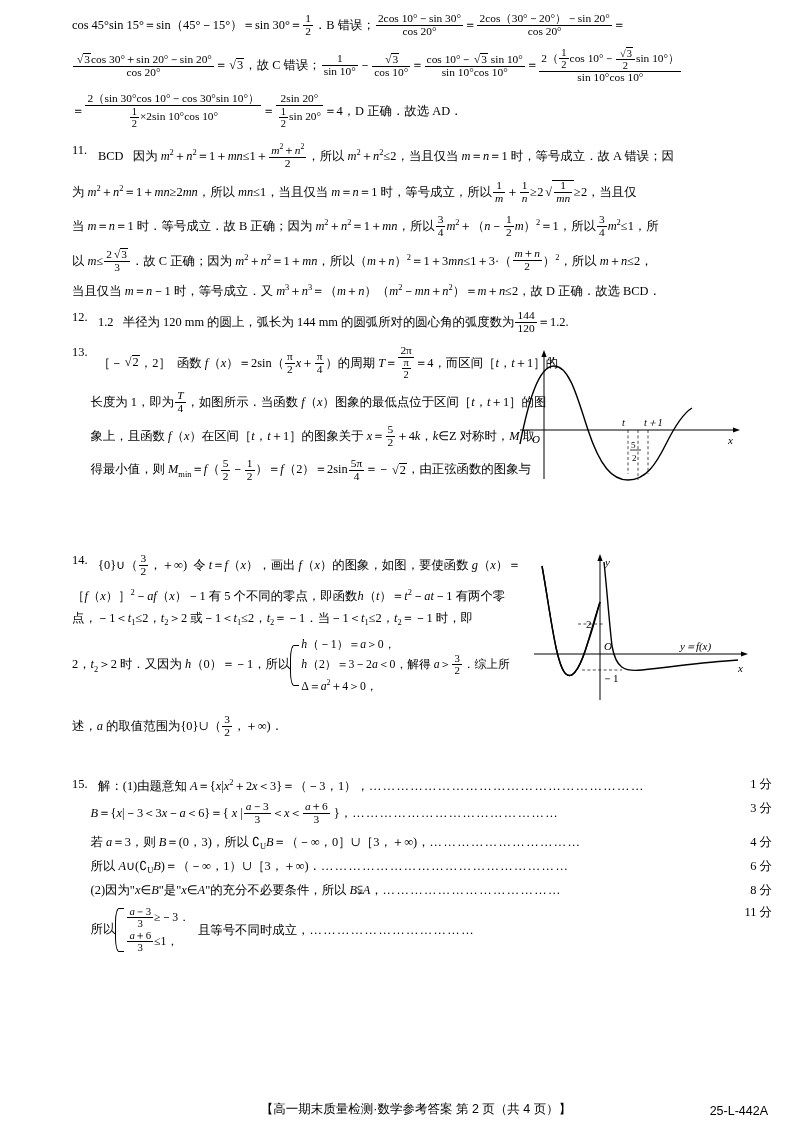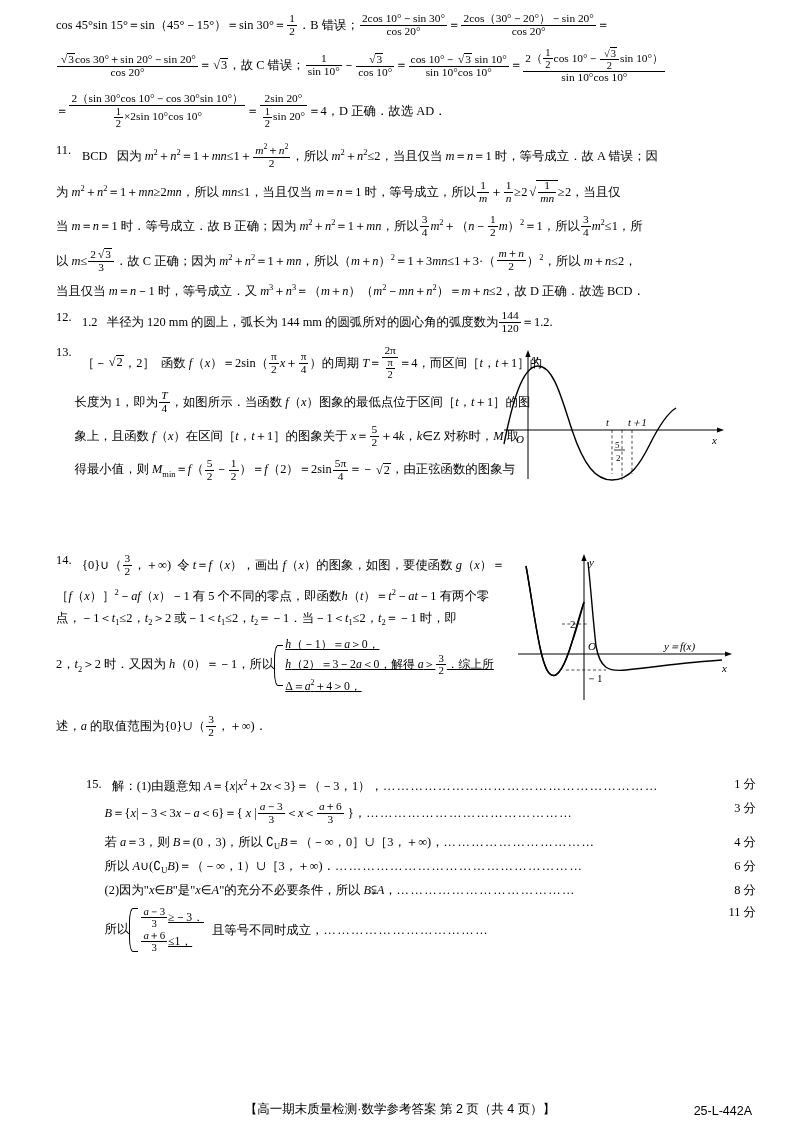--- a/index.html
+++ b/index.html
@@ -6,21 +6,21 @@
   body {
     width:800px; height:1136px;
     background:#ffffff;
     font-family:"Liberation Serif", serif;
     color:#000;
     position:relative;
     overflow:hidden;
   }
   .page {
     position:absolute;
-    left:0; top:0;
+    left:16px; top:0;
     width:632px; height:1136px;
   }
   .content {
     position:absolute;
     left:56px; top:14px;
     width:700px;
   }
   .block { position:relative; margin-bottom:2px; }
   .line {
     display:block;
@@ -98,21 +98,21 @@
     border-bottom:1.3px solid #000;
     border-radius:4px 0 0 4px/ 14px 0 0 14px;
     margin-right:2px;
   }
   .stack {
     display:inline-block;
     vertical-align:middle;
     line-height:1.45;
     font-size:0.95em;
   }
-  .stack > span { display:block; white-space:nowrap;text-decoration:underline; }
+  .stack > span { display:block; white-space:nowrap; }
 </style>
 </head>
 <body>
 
 <div class="page">
 <div class="content">
 
   <div class="block">
     <div class="line ln">
       cos 45°sin 15°＝sin（45°－15°）＝sin 30°＝<span class="frac"><span class="n">1</span><span class="d">2</span></span>．B 错误；<span class="frac"><span class="n">2cos 10°－sin 30°</span><span class="d">cos 20°</span></span>＝<span class="frac"><span class="n">2cos（30°－20°）－sin 20°</span><span class="d">cos 20°</span></span>＝
@@ -216,21 +216,21 @@
       <line x1="66" y1="74" x2="92" y2="74" stroke="#000" stroke-width="0.7" stroke-dasharray="3,2.4"></line>
       <text x="93" y="16" font-family="Liberation Serif, serif" font-size="11" font-style="italic">y</text>
       <text x="226" y="122" font-family="Liberation Serif, serif" font-size="11" font-style="italic">x</text>
       <text x="92" y="100" font-family="Liberation Serif, serif" font-size="11" font-style="italic">O</text>
       <text x="74" y="78" font-family="Liberation Serif, serif" font-size="11">2</text>
       <text x="90" y="132" font-family="Liberation Serif, serif" font-size="11">－1</text>
       <text x="168" y="100" font-family="Liberation Serif, serif" font-size="11" font-style="italic">y＝f(x)</text>
     </svg>
   </div>
 
-  <div class="block" style="margin-top:-8px;margin-left:30px;">
+  <div class="block" style="margin-top:-8px;">
     <div class="line ln" style="position:relative;">
       <span class="num">15.</span>解：(1)由题意知 <i>A</i>＝{<i>x</i>|<i>x</i><sup>2</sup>＋2<i>x</i>＜3}＝（－3，1），<span class="dots">……………………………………………………</span><span class="rightscore">1 分</span>
     </div>
     <div class="line ln" style="position:relative;">
       &nbsp;&nbsp;&nbsp;&nbsp;&nbsp;&nbsp;<i>B</i>＝{<i>x</i>|－3＜3<i>x</i>－<i>a</i>＜6}＝{ <i>x</i> |<span class="frac"><span class="n"><i>a</i>－3</span><span class="d">3</span></span>＜<i>x</i>＜<span class="frac"><span class="n"><i>a</i>＋6</span><span class="d">3</span></span> }，<span class="dots">………………………………………</span><span class="rightscore">3 分</span>
     </div>
     <div class="line ln" style="position:relative;">
       &nbsp;&nbsp;&nbsp;&nbsp;&nbsp;&nbsp;若 <i>a</i>＝3，则 <i>B</i>＝(0，3)，所以 ∁<sub>U</sub><i>B</i>＝（－∞，0］∪［3，＋∞)，<span class="dots">……………………………</span><span class="rightscore">4 分</span>
     </div>
     <div class="line ln" style="position:relative;">

